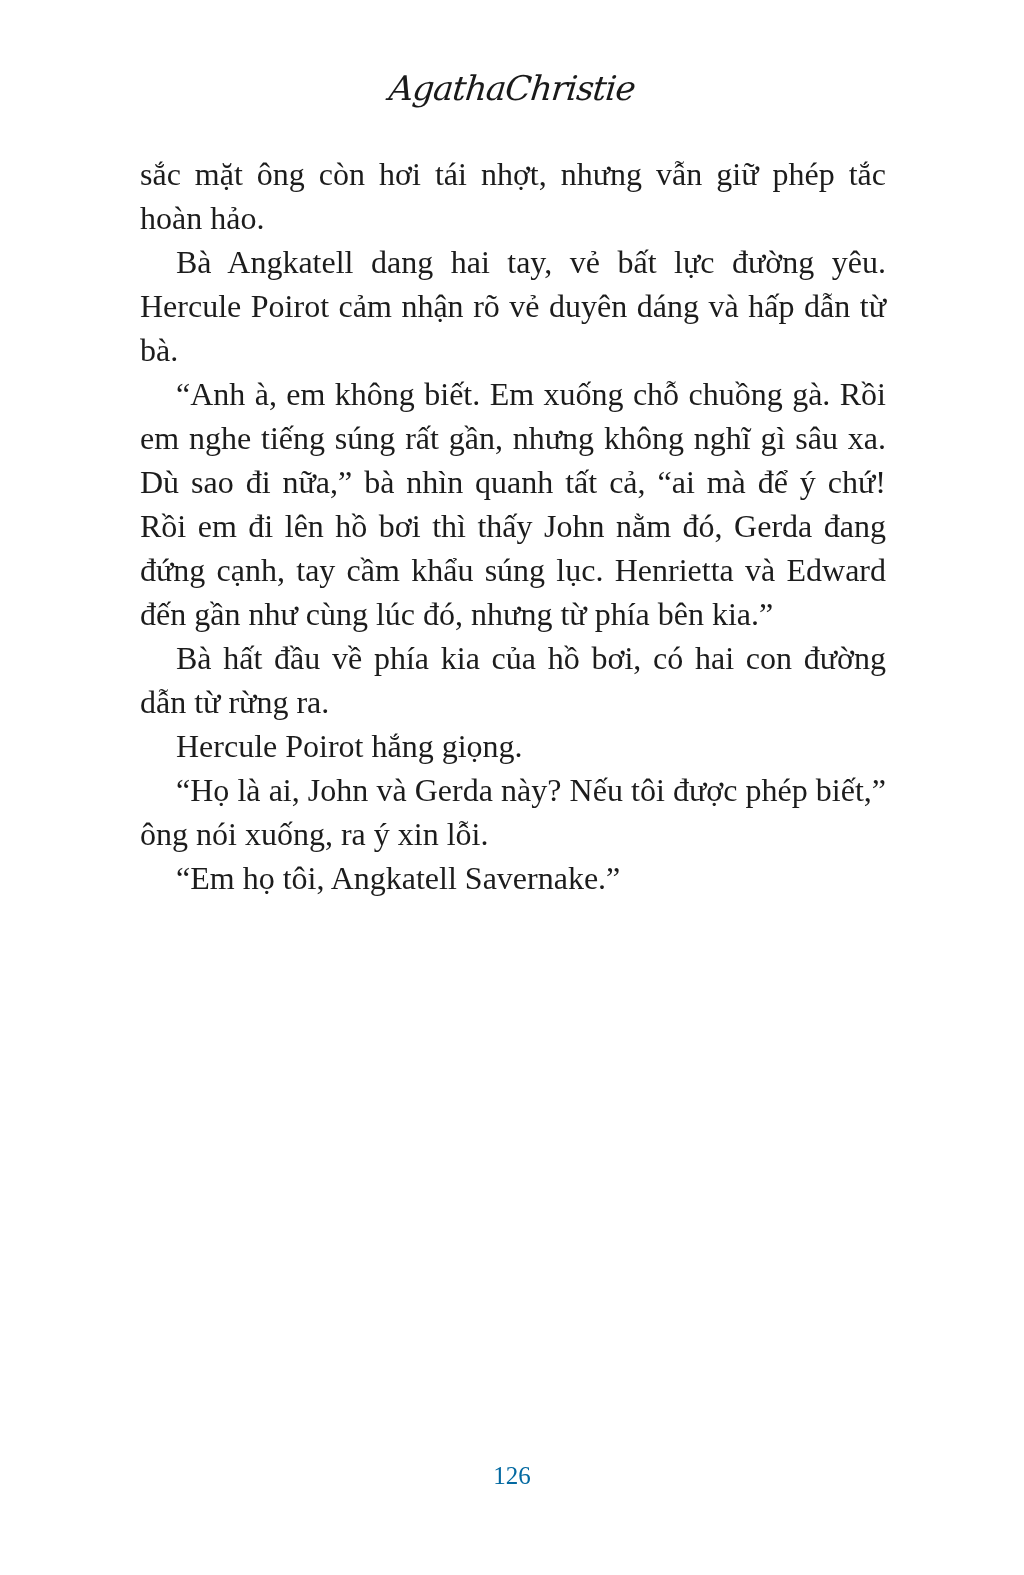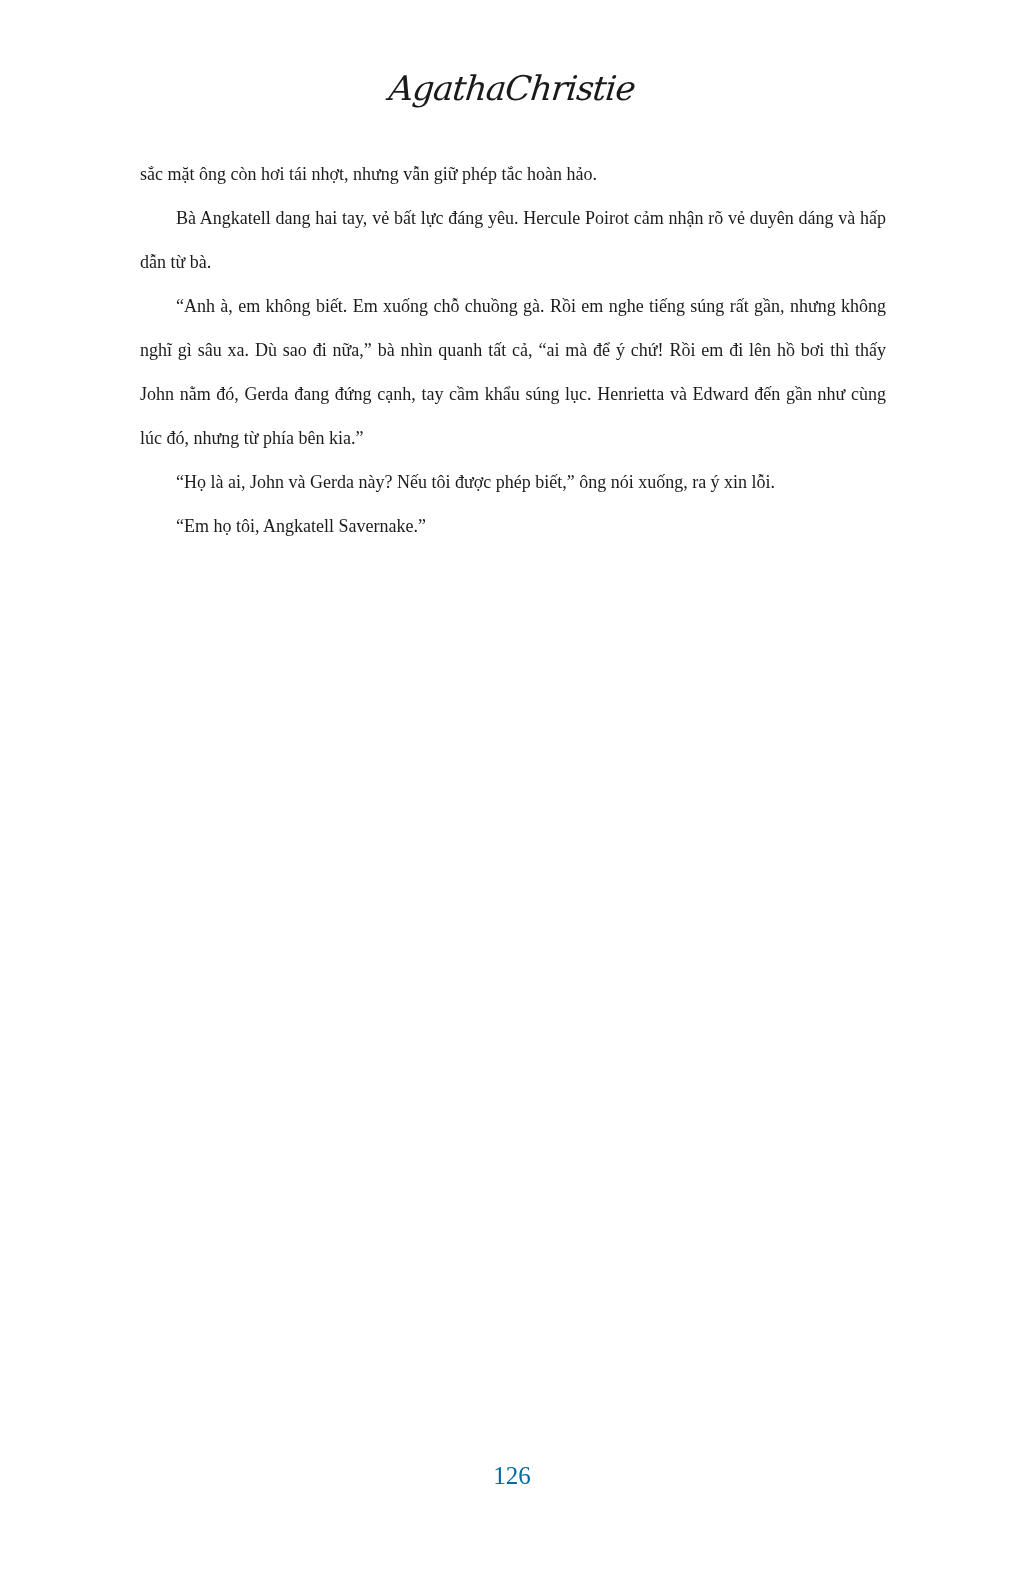--- a/index.html
+++ b/index.html
@@ -27,21 +27,21 @@
     font-size: 34px;
     letter-spacing: -1px;
     color: #1a1a1a;
     transform: skewX(-6deg);
   }
   .body-text {
     position: absolute;
     top: 152px;
     left: 140px;
     width: 746px;
-    font-size: 18px;
+    font-size: 32px;
     line-height: 44px;
     text-align: justify;
   }
   .body-text p {
     margin: 0;
     text-indent: 36px;
   }
   .body-text p.no-indent {
     text-indent: 0;
   }
@@ -57,21 +57,23 @@
 </style>
 </head>
 <body>
 
 <div class="page">
 
   <div class="signature">AgathaChristie</div>
 
   <div class="body-text">
     <p class="no-indent">sắc mặt ông còn hơi tái nhợt, nhưng vẫn giữ phép tắc hoàn hảo.</p>
-    <p>Bà Angkatell dang hai tay, vẻ bất lực đáng yêu. Hercule Poirot cảm nhận rõ vẻ duyên dáng và hấp dẫn từ bà.</p>
+    <p>Bà Angkatell dang hai tay, vẻ bất lực đường yêu. Hercule Poirot cảm nhận rõ vẻ duyên dáng và hấp dẫn từ bà.</p>
     <p>“Anh à, em không biết. Em xuống chỗ chuồng gà. Rồi em nghe tiếng súng rất gần, nhưng không nghĩ gì sâu xa. Dù sao đi nữa,” bà nhìn quanh tất cả, “ai mà để ý chứ! Rồi em đi lên hồ bơi thì thấy John nằm đó, Gerda đang đứng cạnh, tay cầm khẩu súng lục. Henrietta và Edward đến gần như cùng lúc đó, nhưng từ phía bên kia.”</p>
+    <p>Bà hất đầu về phía kia của hồ bơi, có hai con đường dẫn từ rừng ra.</p>
+    <p>Hercule Poirot hắng giọng.</p>
     <p>“Họ là ai, John và Gerda này? Nếu tôi được phép biết,” ông nói xuống, ra ý xin lỗi.</p>
     <p>“Em họ tôi, Angkatell Savernake.”</p>
   </div>
 
   <div class="page-number">126</div>
 
 </div>
 
 </body></html>

